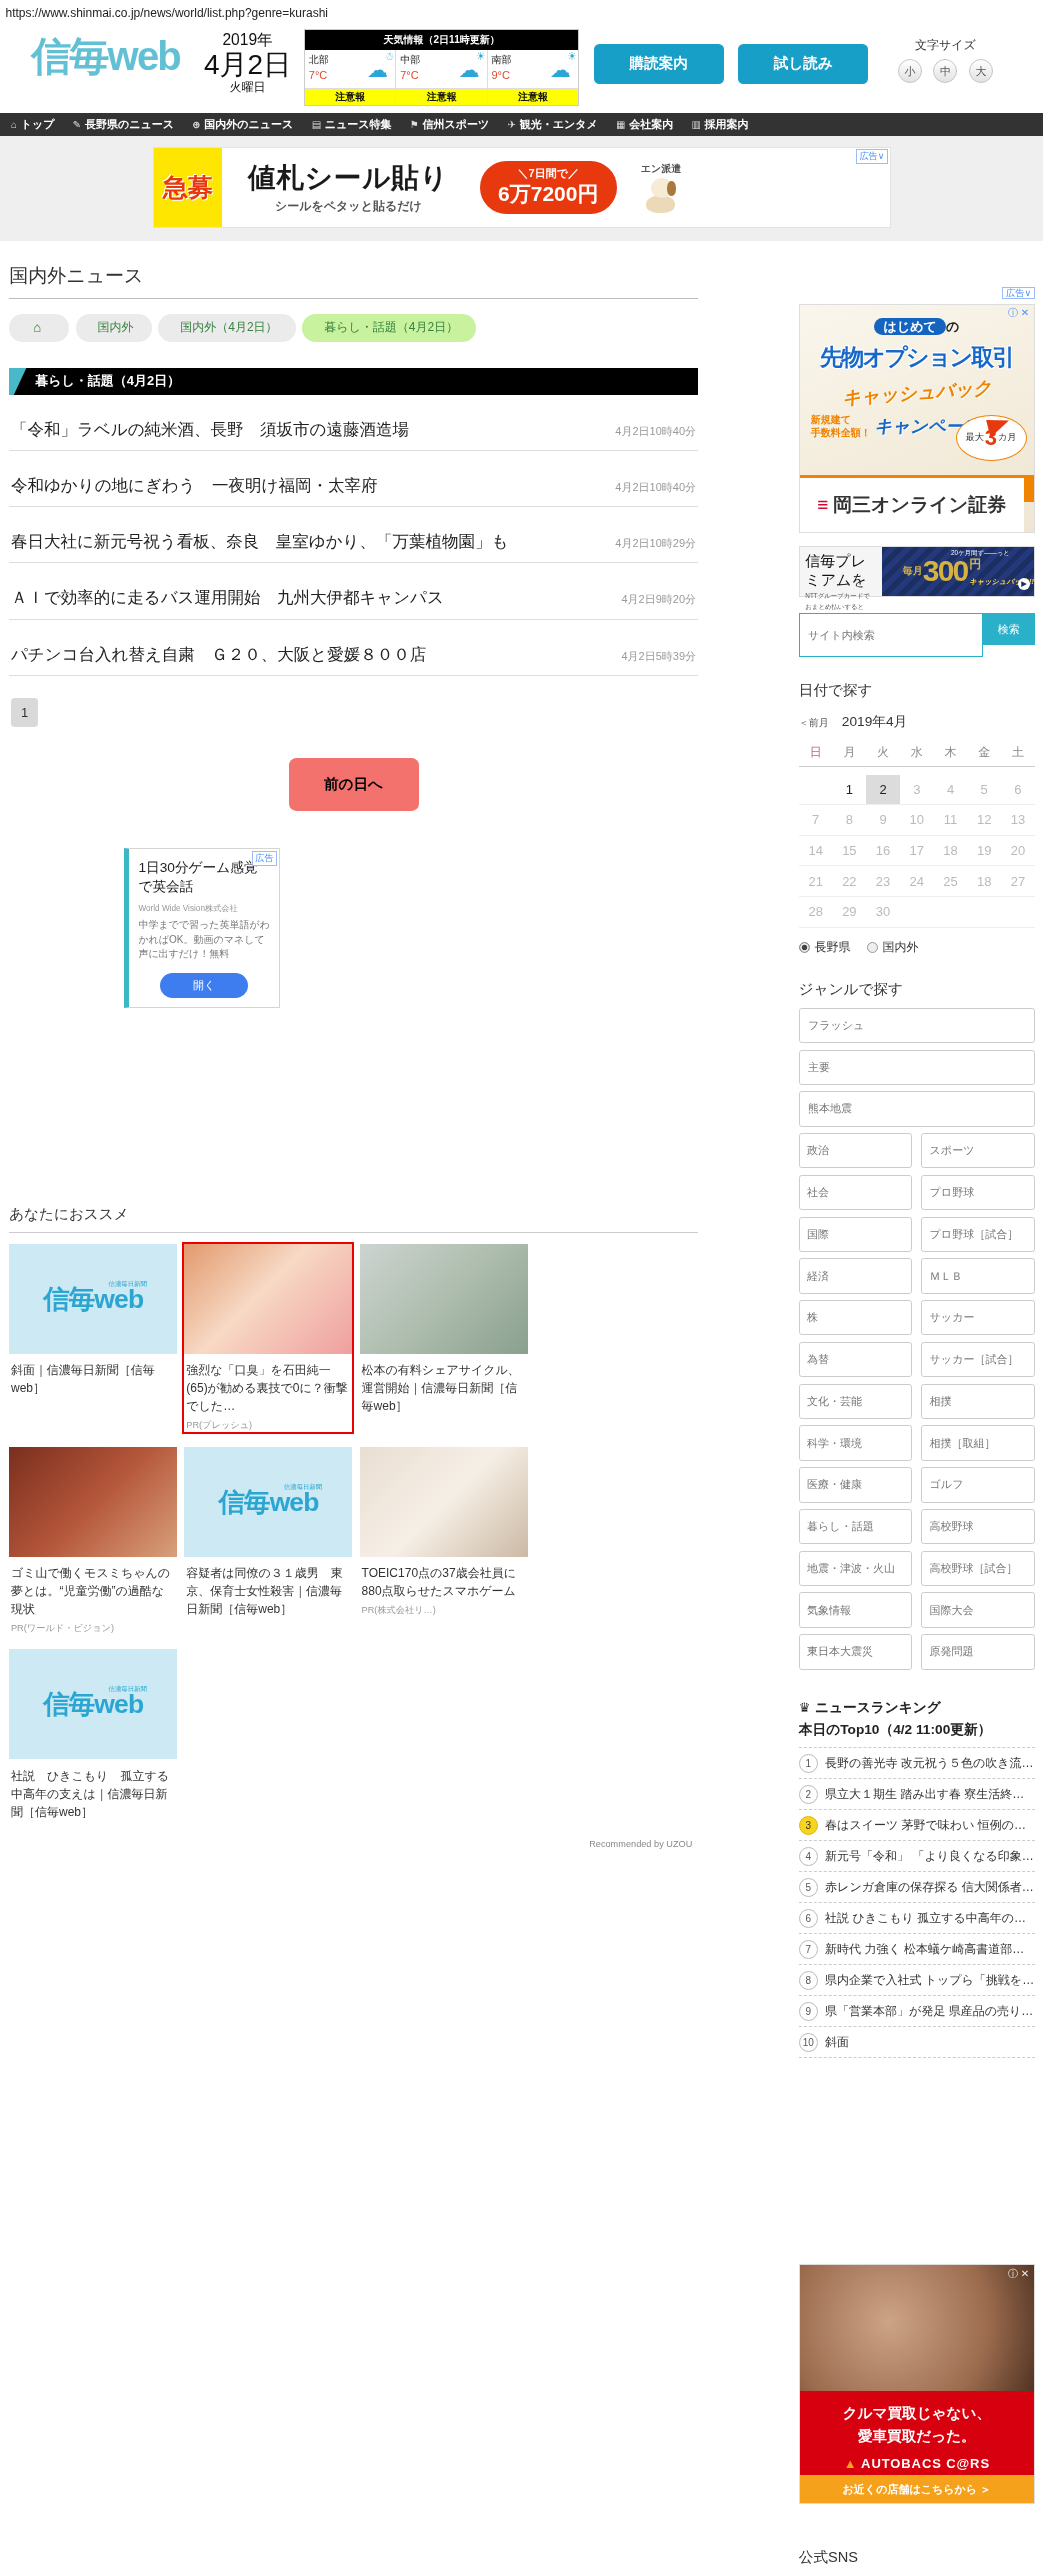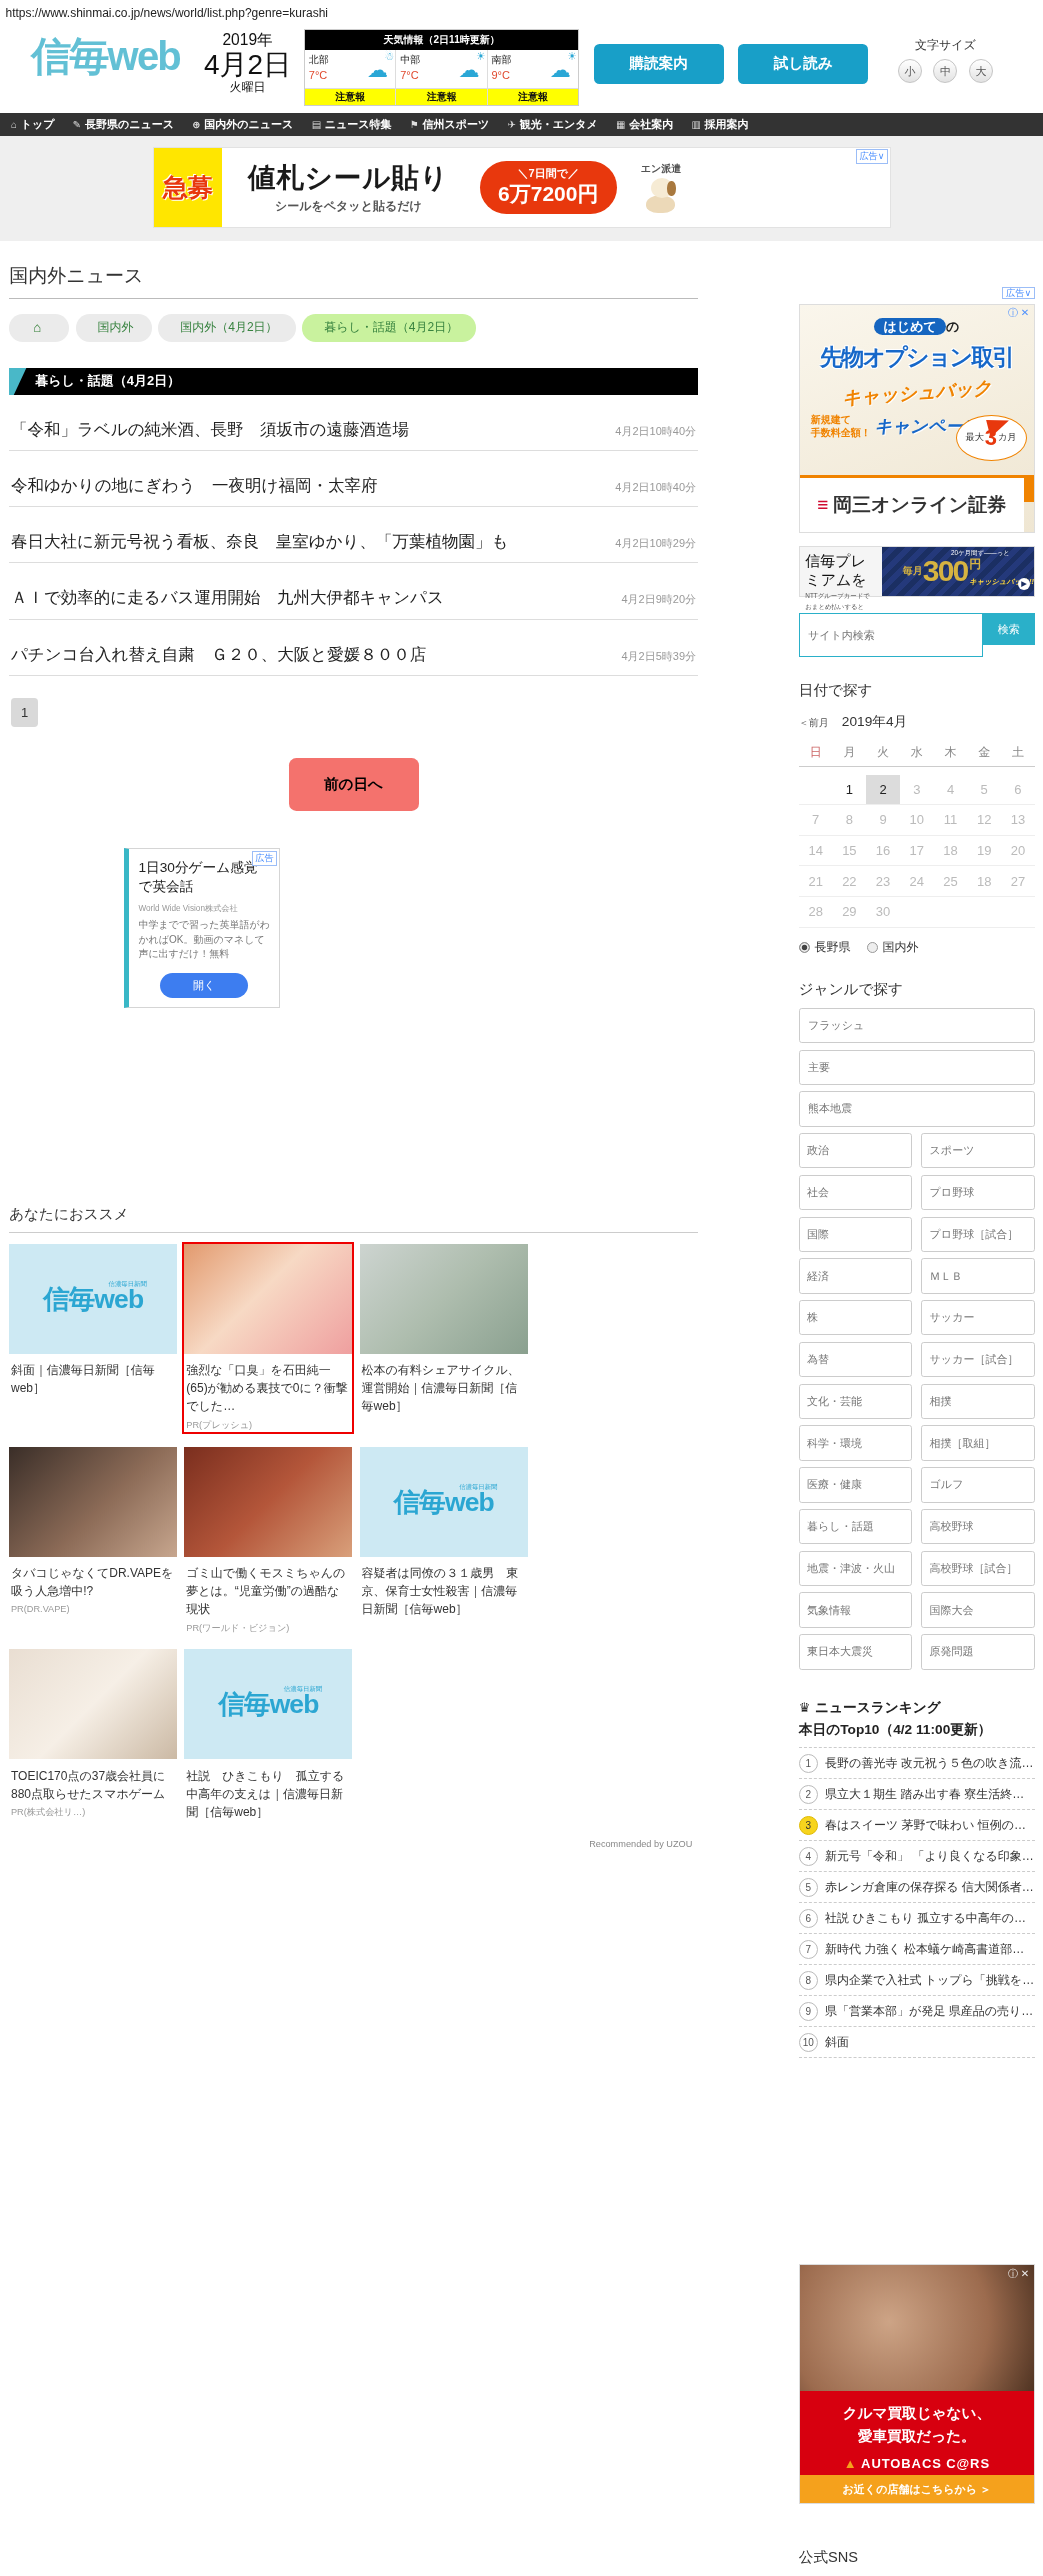--- a/index.html
+++ b/index.html
@@ -392,27 +392,20 @@
         </div>
 
         <div class="card t-b">
           <div class="card-img">
             
           </div>
           <div class="card-title">松本の有料シェアサイクル、運営開始｜信濃毎日新聞［信毎web］</div>
           <div class="card-pr"></div>
         </div>
 
-        <div class="card t-c">
-          <div class="card-img">
-            
-          </div>
-          <div class="card-title">タバコじゃなくてDR.VAPEを吸う人急増中!?</div>
-          <div class="card-pr">PR(DR.VAPE)</div>
-        </div>
 
         <div class="card t-d">
           <div class="card-img">
             
           </div>
           <div class="card-title">ゴミ山で働くモスミちゃんの夢とは。“児童労働”の過酷な現状</div>
           <div class="card-pr">PR(ワールド・ビジョン)</div>
         </div>
 
         <div class="card t-logo">

